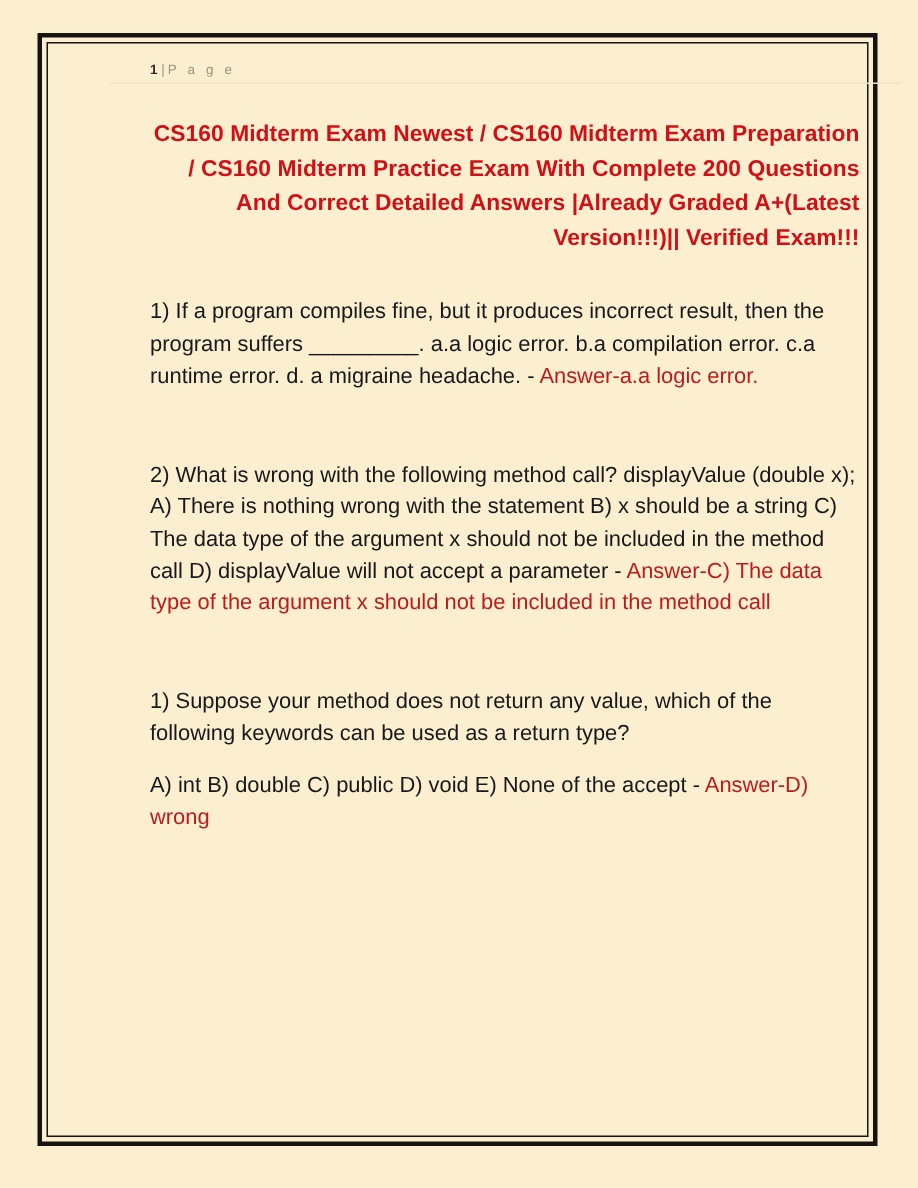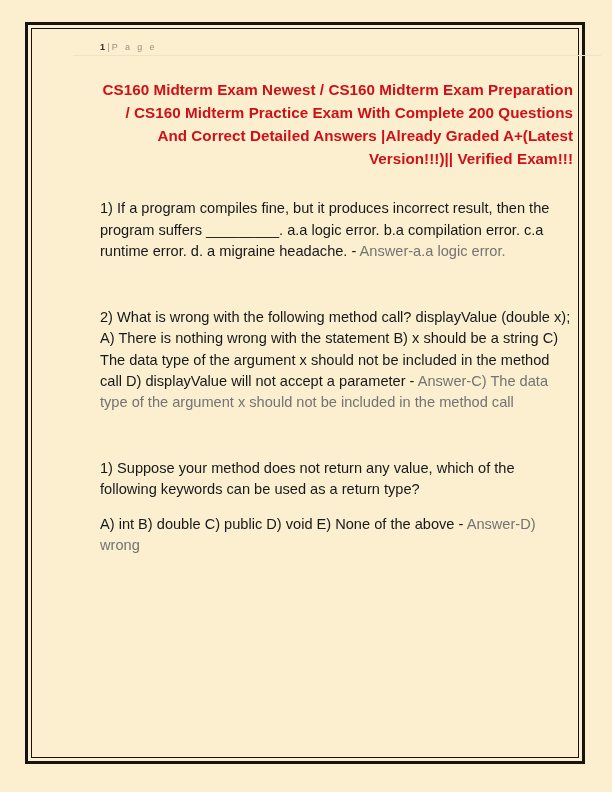--- a/index.html
+++ b/index.html
@@ -111,21 +111,21 @@
     font-size: 14.6px;
     line-height: 1.47;
     color: #16181c;
     margin: 0 0 0 0;
     text-align: left;
   }
   .qa-para + .qa-para {
     margin-top: 13px;
   }
   .answer {
-    color: #737373;
+    color: #b91c1c;
   }
 </style>
 </head>
 <body>
 
 <div id="page">
 
   <div id="page-frame">
     <div id="page-frame-inner"></div>
   </div>
@@ -144,18 +144,18 @@
       <div class="qa-block">
         <p class="qa-para"><span>1) If a program compiles fine, but it produces incorrect result, then the program suffers _________. a.a logic error. b.a compilation error. c.a runtime error. d. a migraine headache. - </span><span class="answer">Answer-a.a logic error.</span></p>
       </div>
 
       <div class="qa-block">
         <p class="qa-para"><span>2) What is wrong with the following method call? displayValue (double x); A) There is nothing wrong with the statement B) x should be a string C) The data type of the argument x should not be included in the method call D) displayValue will not accept a parameter - </span><span class="answer">Answer-C) The data type of the argument x should not be included in the method call</span></p>
       </div>
 
       <div class="qa-block">
         <p class="qa-para"><span>1) Suppose your method does not return any value, which of the following keywords can be used as a return type?</span><span class="answer"></span></p>
-        <p class="qa-para"><span>A) int B) double C) public D) void E) None of the above - </span><span class="answer">Answer-D) wrong</span></p>
+        <p class="qa-para"><span>A) int B) double C) public D) void E) None of the accept - </span><span class="answer">Answer-D) wrong</span></p>
       </div>
 
     </div>
   </div>
 </div>
 
 </body></html>

